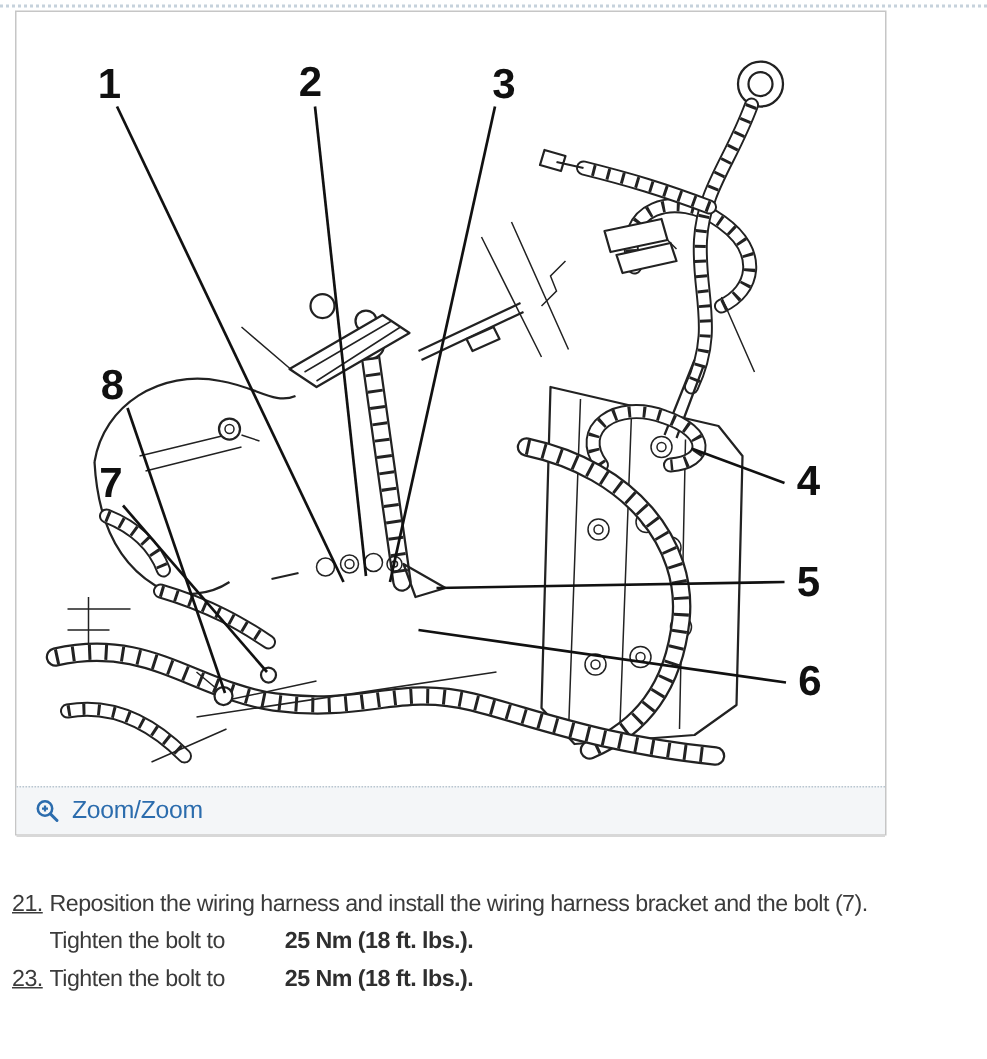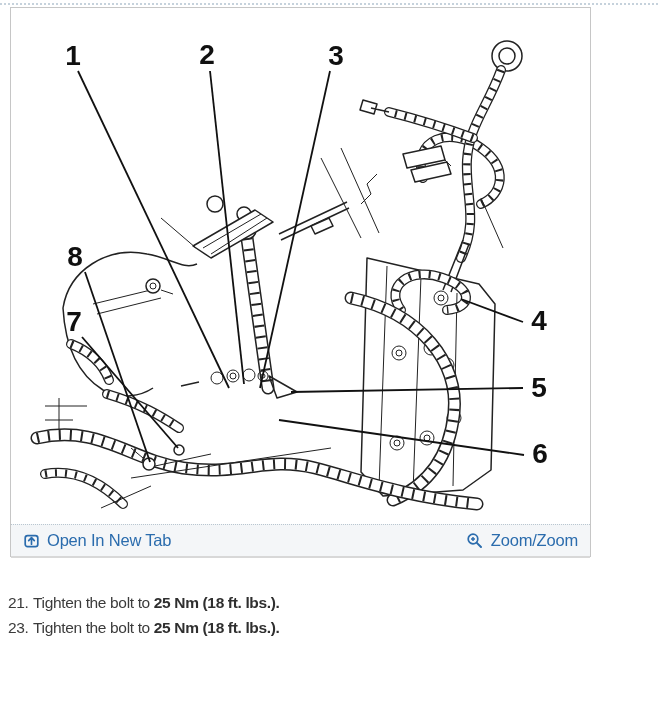--- a/index.html
+++ b/index.html
@@ -29,23 +29,23 @@
   .tube13-r{fill:none;stroke:#222;stroke-width:10;stroke-dasharray:2 9;}
   .tube10-o{fill:none;stroke:#222;stroke-width:10;stroke-linecap:round;}
   .tube10-f{fill:none;stroke:#fff;stroke-width:7.4;stroke-linecap:round;}
   .tube10-r{fill:none;stroke:#222;stroke-width:7.4;stroke-dasharray:2 8;}
   .leader{stroke:#111;stroke-width:1.8;}
   .callout-num{font:bold 28px "Liberation Sans",sans-serif;fill:#101010;}
 
   .instructions{margin:33px 0 0 0;padding:0 8px;font-size:15.5px;
                 letter-spacing:-0.35px;line-height:25px;color:#3b3b3b;}
   .step{display:flex;}
-  .step-num{width:25px;flex:none;}
+  .step-num{width:25px;flex:none;text-decoration:underline;}
   .step-body{flex:1;}
-  .step-note b{color:#2f2f2f;}
+  .step-note b{color:#2f2f2f;margin-left:36px;}
 </style>
 </head>
 <body>
 
 <div class="top-rule"></div>
 
 <div class="figure-frame">
   <svg class="figure-canvas" viewBox="0 0 579 516">
     <defs>
       <path id="harnessTop" d="M490,62 C476,100 458,118 456,152 C454,188 468,212 450,250"></path>
@@ -189,41 +189,35 @@
         <text x="529" y="455" text-anchor="middle" class="callout-num">6</text>
         <line x1="71" y1="329" x2="167" y2="440" class="leader"></line>
         <text x="63" y="323" text-anchor="middle" class="callout-num">7</text>
         <line x1="74" y1="264" x2="139" y2="454" class="leader"></line>
         <text x="64" y="258" text-anchor="middle" class="callout-num">8</text>
       </g>
   </svg>
 
   <div class="figure-toolbar">
     <a class="tb-link">
-      <svg width="17" height="17" viewBox="0 0 17 17">
-        <rect x="2.2" y="3.6" width="12.6" height="11" rx="2.4" fill="none" stroke="#2b6cad" stroke-width="1.7"></rect>
-        <path d="M8.5,12.2 V6.2 M5.7,8.6 L8.5,5.7 L11.3,8.6" fill="none" stroke="#2b6cad" stroke-width="1.7" stroke-linecap="round" stroke-linejoin="round"></path>
-      </svg>
-      <span>Open In New Tab</span>
-    </a>
-    <a class="tb-link">
       <svg width="18" height="18" viewBox="0 0 18 18">
         <circle cx="7" cy="7" r="4.8" fill="none" stroke="#2b6cad" stroke-width="1.7"></circle>
         <path d="M7,5 V9 M5,7 H9" fill="none" stroke="#2b6cad" stroke-width="1.5"></path>
         <path d="M10.6,10.6 L15,15" fill="none" stroke="#2b6cad" stroke-width="2" stroke-linecap="round"></path>
       </svg>
       <span>Zoom/Zoom</span>
     </a>
   </div>
 </div>
 
 <div class="instructions">
   <div class="step">
     <span class="step-num">21.</span>
     <span class="step-body">
+      <span>Reposition the wiring harness and install the wiring harness bracket and the bolt (7).</span>
       <span class="step-note" style="display:block"><span>Tighten the bolt to </span><b>25 Nm (18 ft. lbs.).</b></span>
     </span>
   </div>
   <div class="step">
     <span class="step-num">23.</span>
     <span class="step-body">
       <span class="step-note" style="display:block"><span>Tighten the bolt to </span><b>25 Nm (18 ft. lbs.).</b></span>
     </span>
   </div>
 </div>

